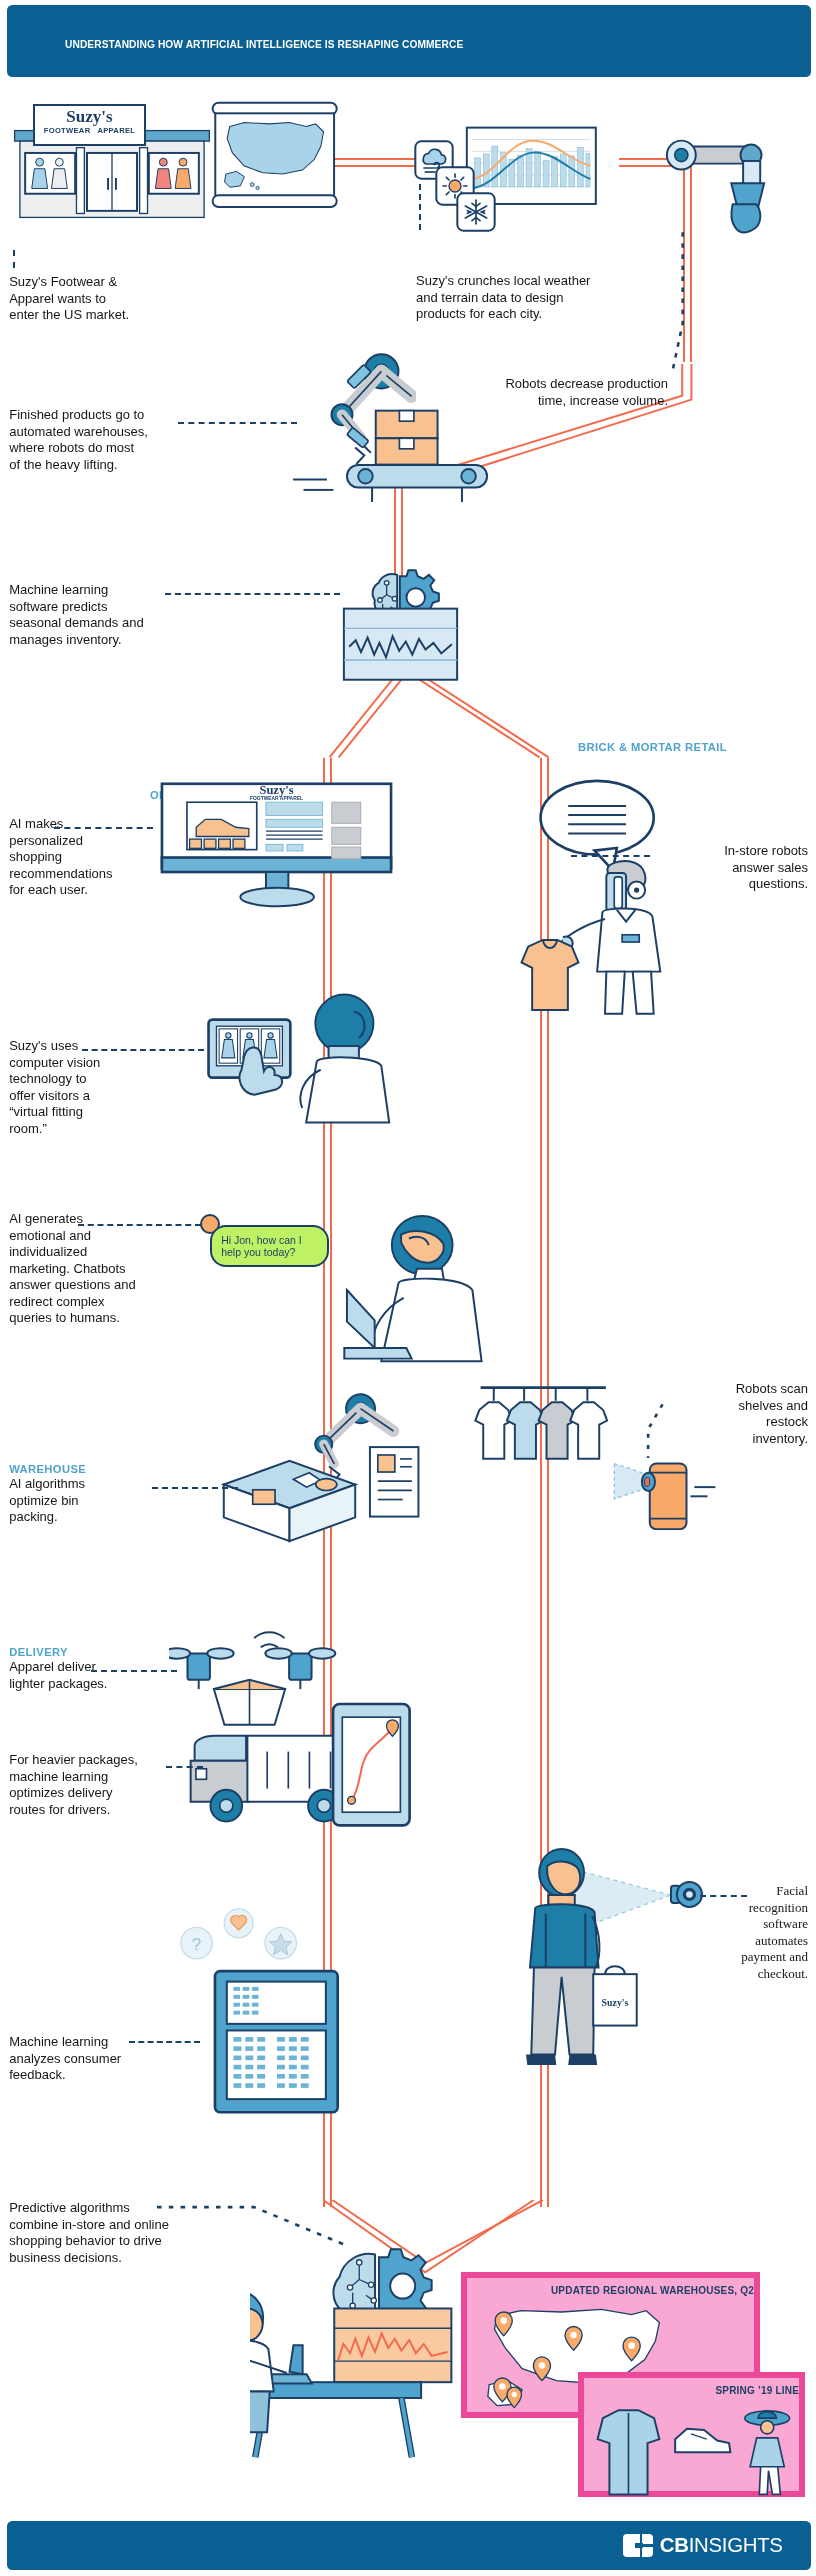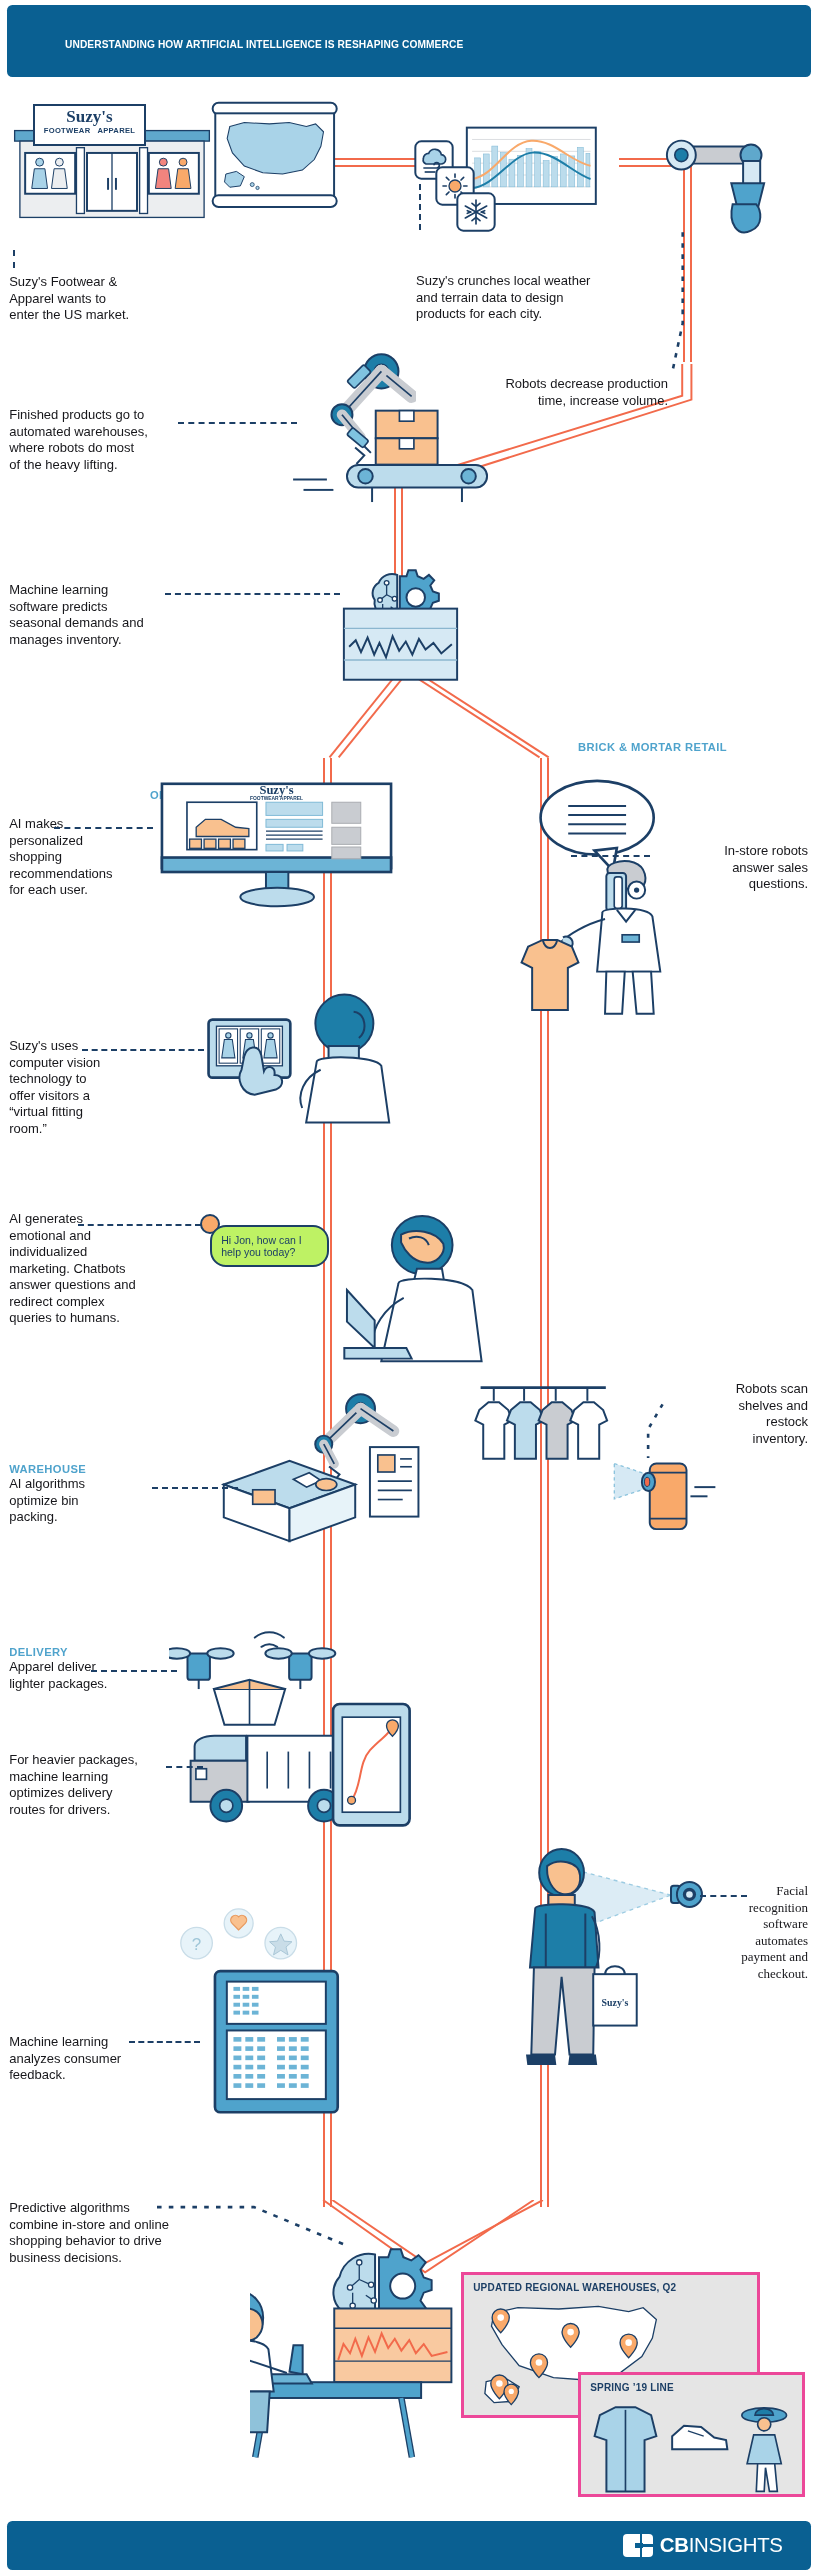--- a/index.html
+++ b/index.html
@@ -142,22 +142,23 @@
     position: absolute;
     width: 20px; height: 20px;
     border-radius: 50%;
     background: #f9a96a;
     border: 2px solid #1c3f66;
   }
 
   
   .panel {
     position: absolute;
-    background: #e5e5e5;
-    border: 3px solid #ec4899;
+    background: #f9a8d4;
+    border: 6px solid #ec4899;
+    text-align: right;
   }
   .panel-title {
     color: #1c3f66;
     font-size: 10px;
     font-weight: bold;
     letter-spacing: 0.2px;
     padding: 6.6px 0 0 9.2px;
   }
 </style>
 </head>

